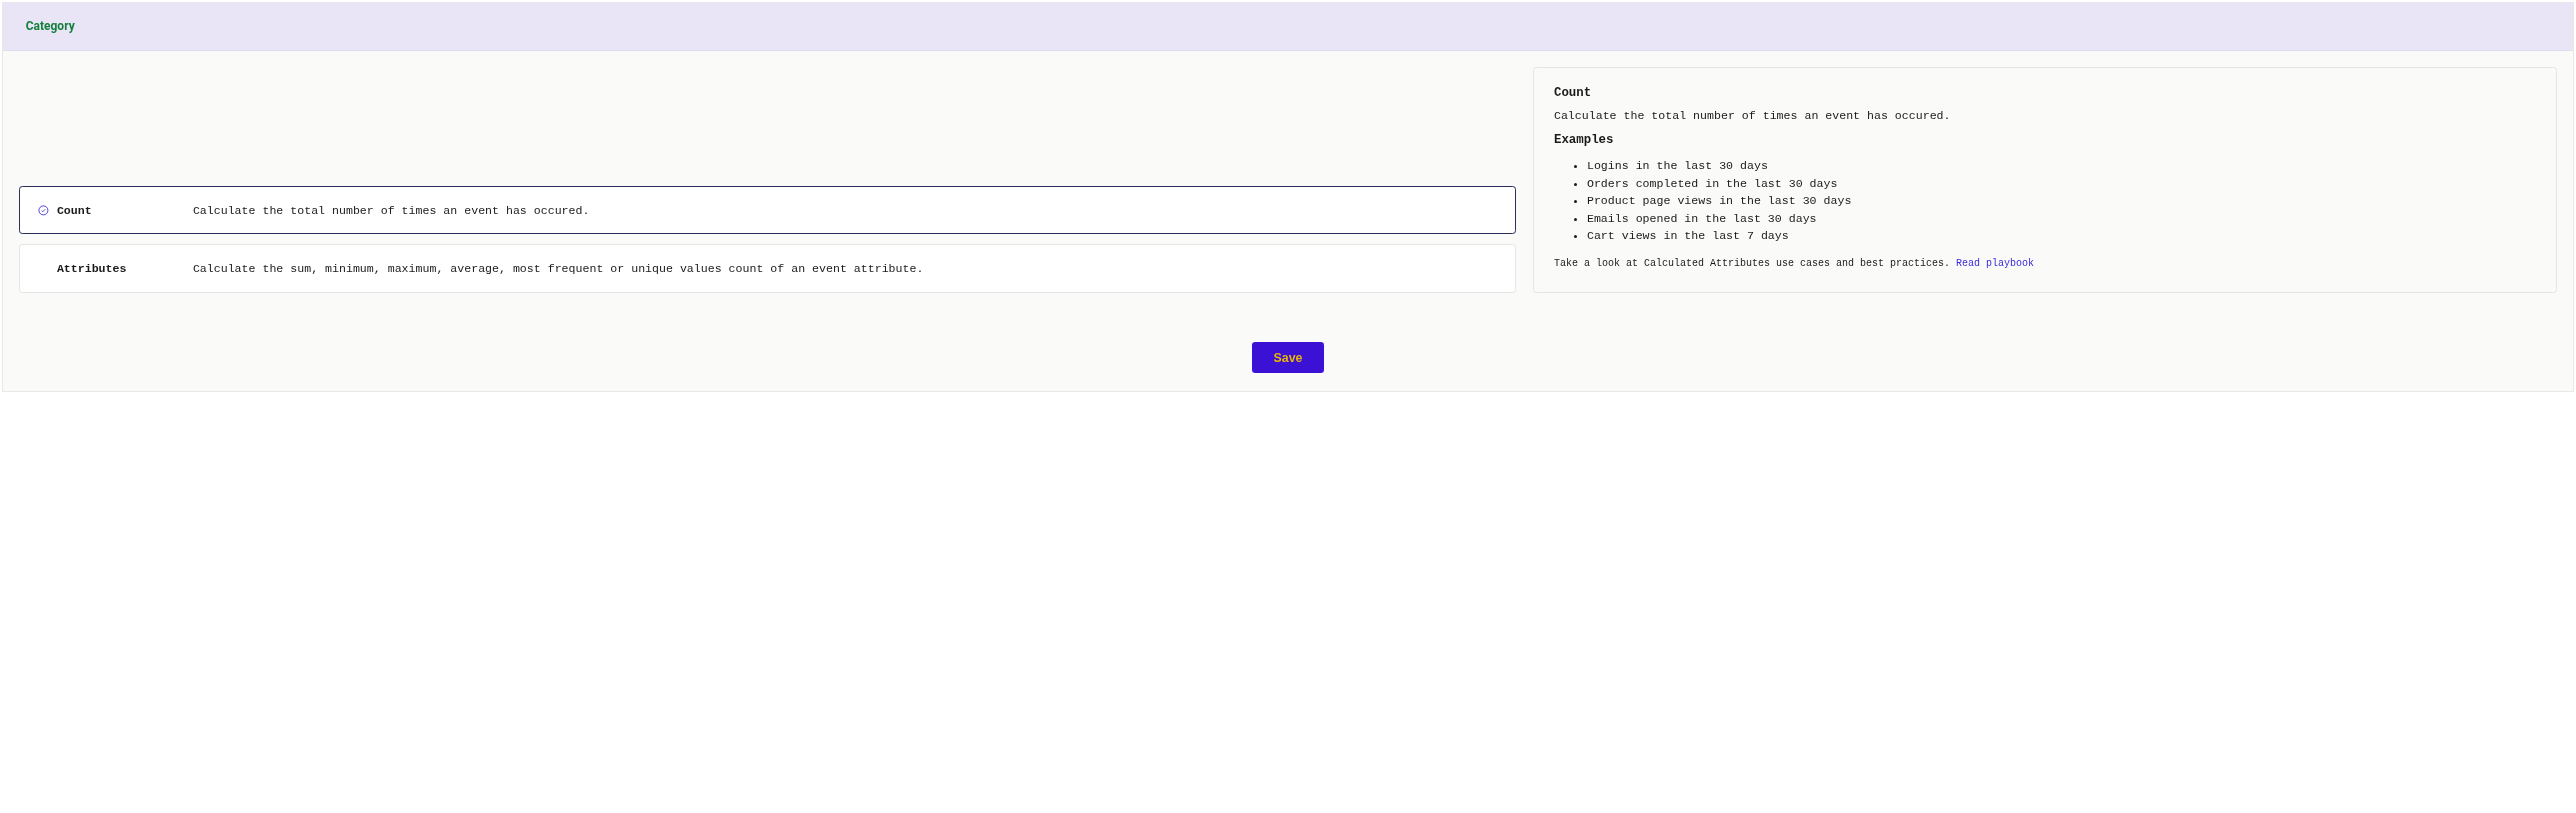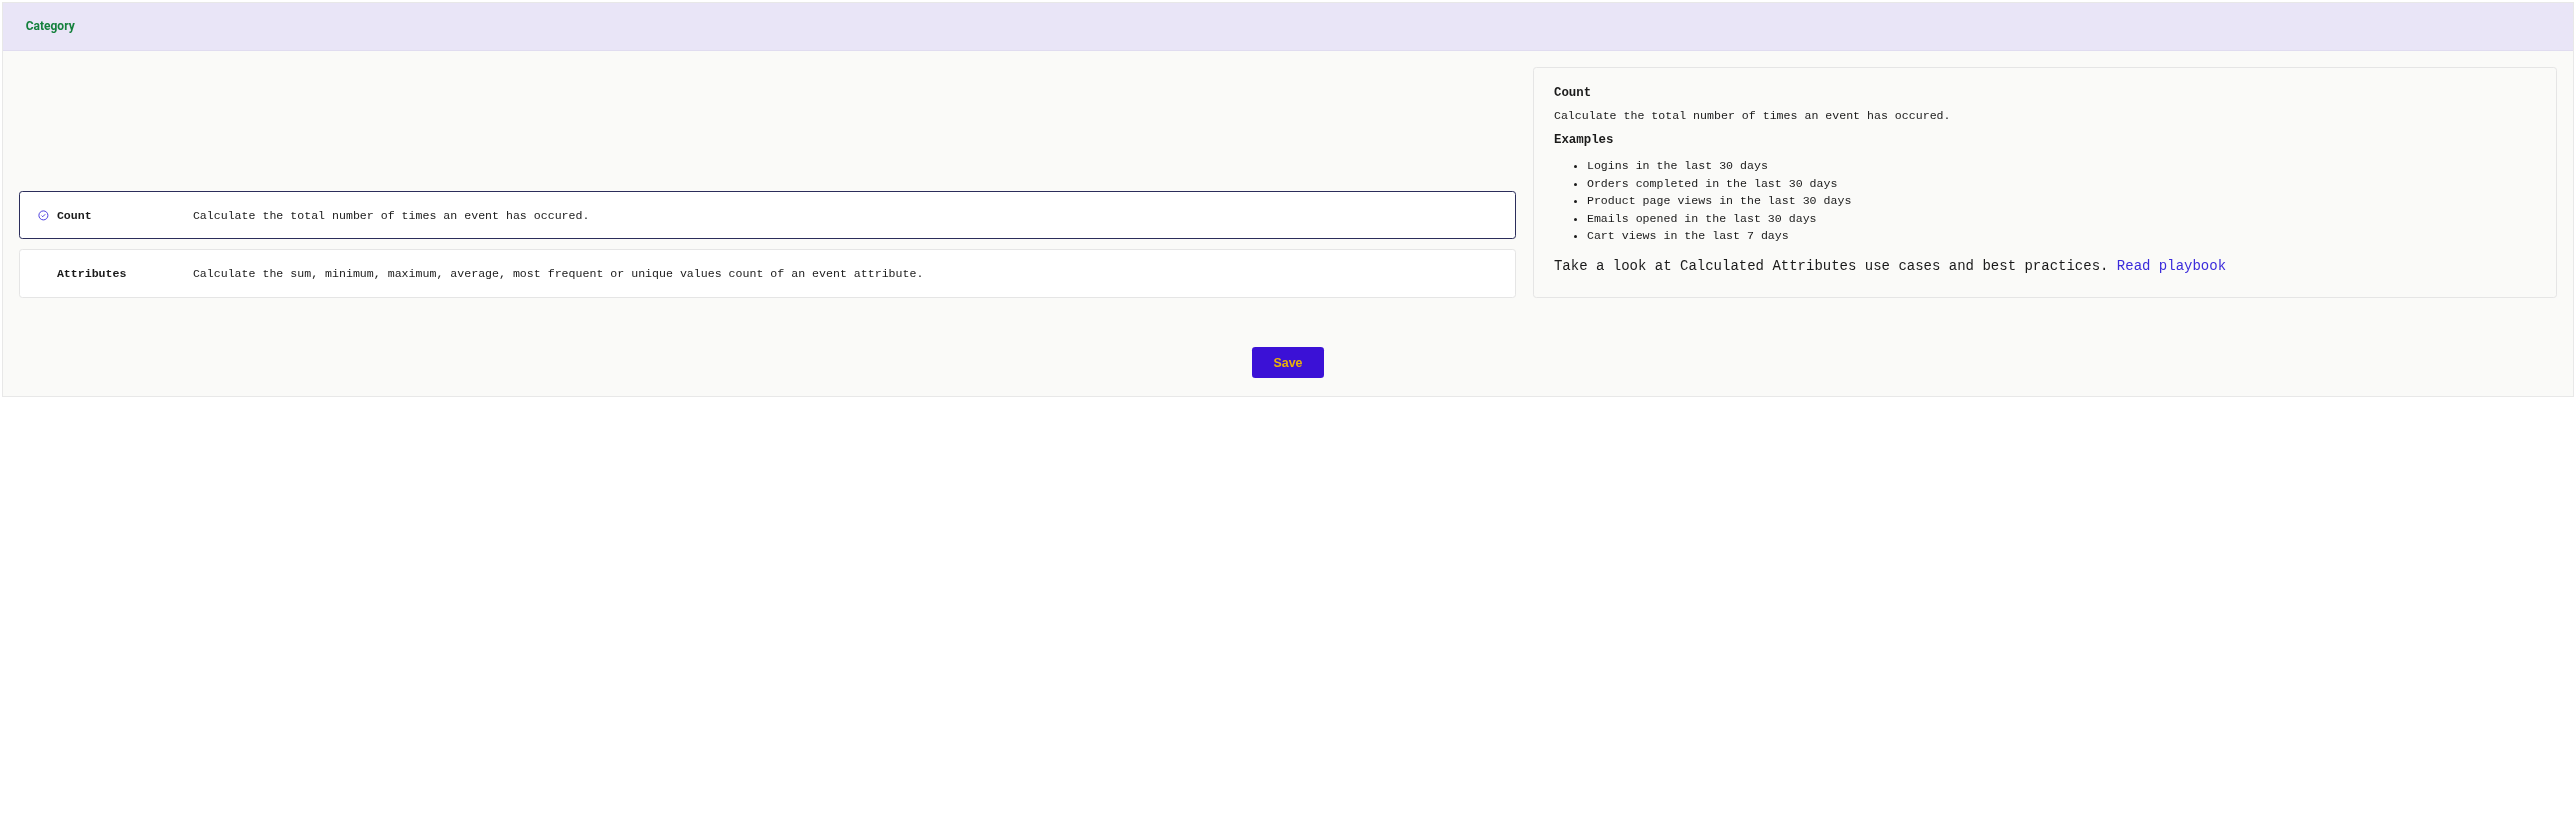--- a/index.html
+++ b/index.html
@@ -96,21 +96,21 @@
     .examples-list {
       list-style: disc;
       padding-left: 33px;
       margin-bottom: 13.3px;
     }
     .examples-list li {
       font-size: 11.6px;
       line-height: 1.5;
     }
     .playbook-row {
-      font-size: 14px;
+      font-size: 10px;
     }
     .playbook-link {
       color: #3b2bdb;
       text-decoration: none;
       cursor: pointer;
     }
     .footer-row {
       display: flex;
       justify-content: center;
       padding: 33px 0 18px 0;

